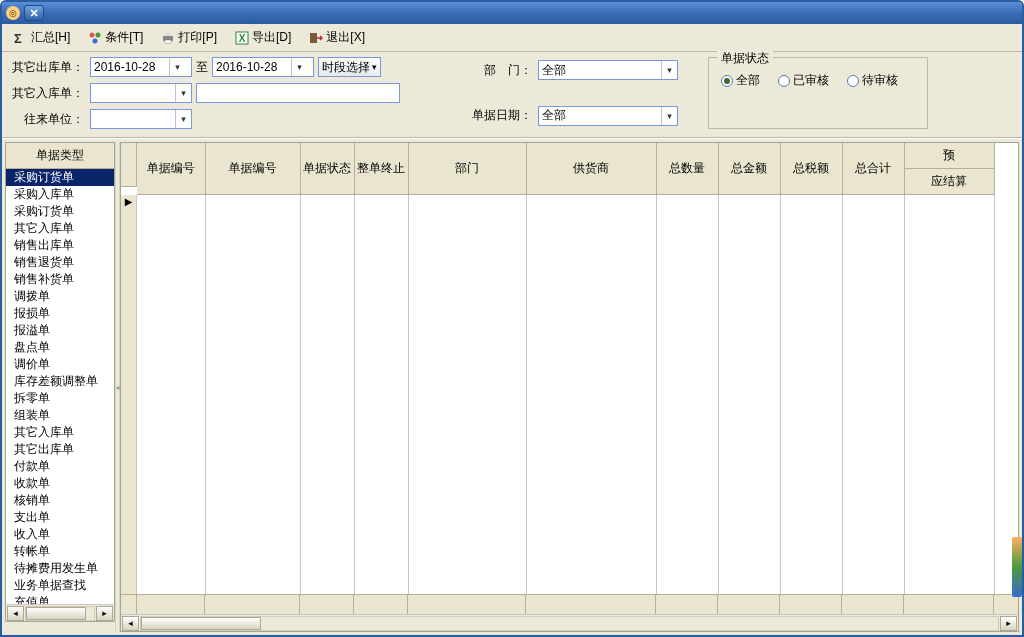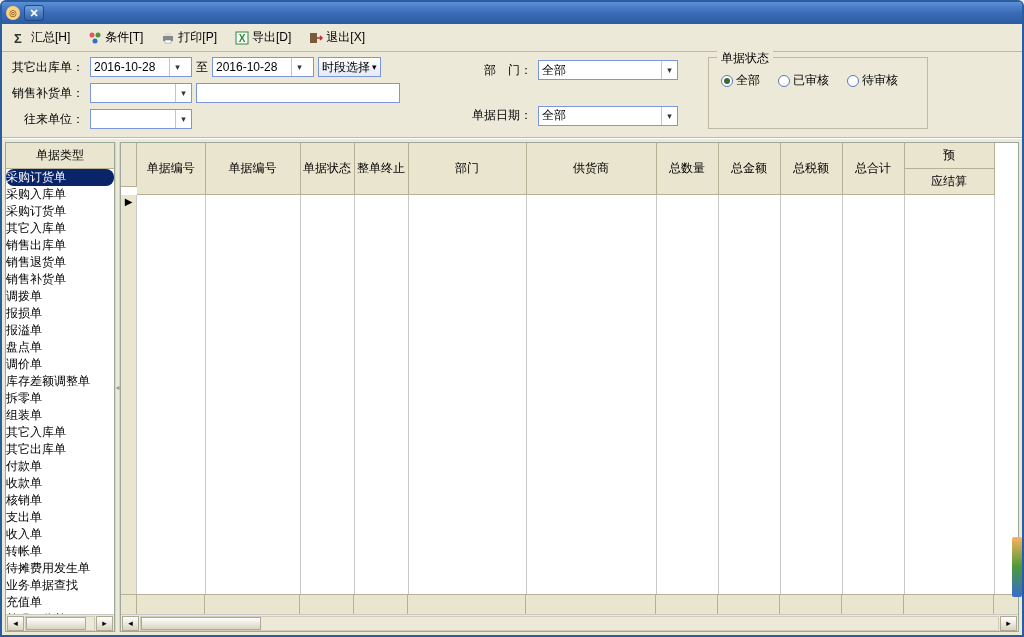--- a/index.html
+++ b/index.html
@@ -127,24 +127,24 @@
   }
   .radiorow { display:flex; gap:18px; margin-top:8px; }
   .radio { display:flex; align-items:center; gap:3px; cursor:pointer; }
   .radio .rdot {
     width:12px;height:12px;border:1px solid #5a78b8;border-radius:50%;
     display:flex;align-items:center;justify-content:center;background:#fff;
   }
   .radio.selected .rdot::after { content:''; width:6px;height:6px;border-radius:50%;background:#3a6a2e; }
 
   .mainarea { display:flex; flex:1; overflow:hidden; border-top:1px solid #fff; }
-  .sidebar { width:110px; border:1px solid #9ca899; background:#fff; display:flex; flex-direction:column; margin:3px 0 3px 3px; }
+  .sidebar { width:110px; border:1px solid #9ca899; background:#fff; display:flex; flex-direction:column; margin:3px 0 13px 3px; }
   .sidehdr { background:#e9e5cf; border-bottom:1px solid #b8b095; text-align:center; padding:4px 0; font-weight:normal; }
   .sidelist { flex:1; overflow:auto; }
-  .sideitem { padding:1px 0; white-space:nowrap; cursor:pointer; border-bottom:0; line-height:15px;border-radius:8px; }
+  .sideitem { padding:1px 8px; white-space:nowrap; cursor:pointer; border-bottom:0; line-height:15px; }
   .sideitem.selected { background:#0a246a; color:#fff; }
 
   .splitter { width:5px; background:#ece9d8; border-left:1px solid #d8d4c0; border-right:1px solid #d8d4c0; cursor:col-resize; margin:3px 0; display:flex; align-items:center; justify-content:center; }
   .splitter::after{ content:'◂'; font-size:8px; color:#999; }
 
   .gridwrap { flex:1; margin:3px 3px 3px 0; border:1px solid #9ca899; background:#fff; display:flex; flex-direction:column; overflow:hidden; }
   .gridhdr-outer { display:flex; }
   .rowind-hdr { width:16px; background:#e9e5cf; border-right:1px solid #b8b095; border-bottom:1px solid #b8b095; }
   .gridhdr { flex:1; overflow:hidden; }
   .gridhdr table { border-collapse:collapse; table-layout:fixed; }
@@ -239,21 +239,21 @@
         <span>至</span>
         <div class="datepick">
           <input value="2016-10-28" style="">
           <span class="dpbtn"></span>
         </div>
         <div class="btn-period">
           <span>时段选择</span>
         </div>
       </div>
 
-      <span class="flabel">销售补货单：</span>
+      <span class="flabel">其它入库单：</span>
       <div class="fcontent">
         <div class="combo" style="width:102px">
           <input value="" style="">
           <span class="cbtn"></span>
         </div>
         <div class="txtbox">
           <input value="" style="">
         </div>
       </div>
 

